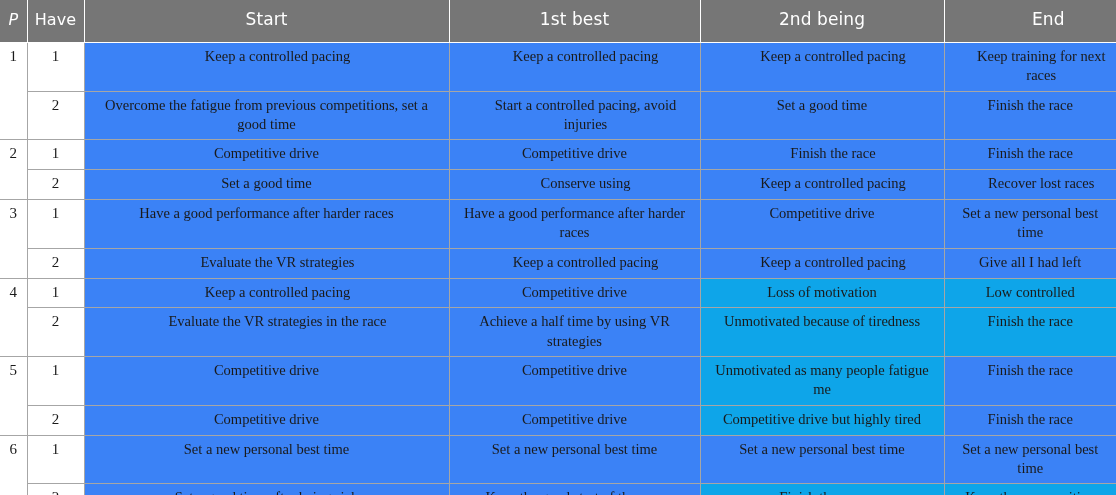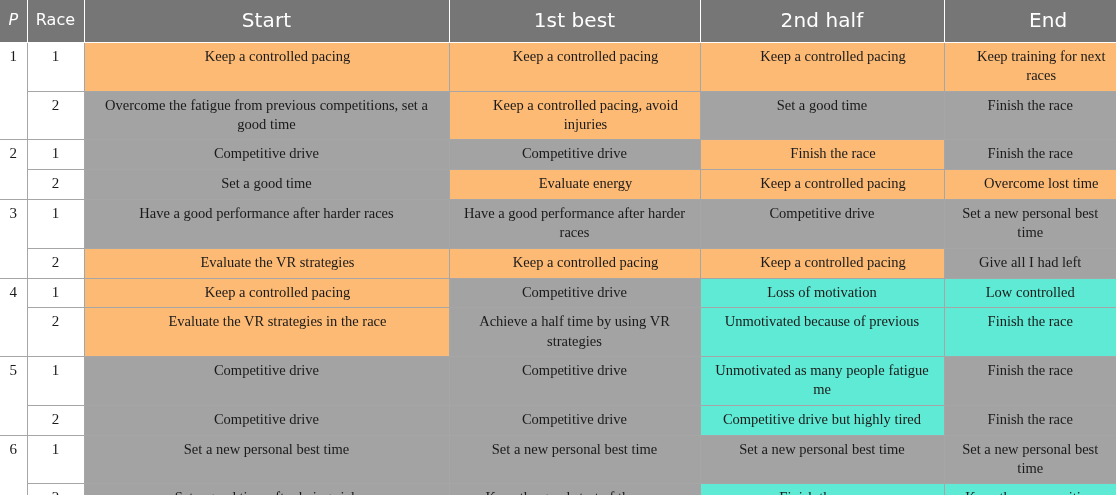--- a/index.html
+++ b/index.html
@@ -28,21 +28,21 @@
   table.motivation-table col.c-start { width: 365px; }
   table.motivation-table col.c-h1    { width: 251px; }
   table.motivation-table col.c-h2    { width: 244px; }
   table.motivation-table col.c-end   { width: 172px; }
 
   thead th {
     background: #767676;
     color: #ffffff;
     font-family: "DejaVu Sans", "Liberation Sans", sans-serif;
     font-weight: 400;
-    font-size: 20px;
+    font-size: 17px;
     line-height: 1.05;
     text-align: center;
     vertical-align: middle;
     height: 34px;
     padding: 3px 4px 5px 4px;
     border: 1px solid #ffffff;
     border-top: none;
     letter-spacing: 0.1px;
   }
   thead th.h-p {
@@ -68,78 +68,78 @@
   }
   tbody td.idx {
     background: #ffffff;
     font-size: 15px;
     padding-top: 4px;
   }
   tbody td:first-child { border-left: none; }
   tbody td:last-child  { border-right: none; }
   tbody tr:last-child td { border-bottom: none; }
 
-  td.green  { background: #a3a3a3; }
-  td.blue   { background: #fdba74; padding-left: 28px; }
-  td.yellow { background: #5eead4; }
+  td.green  { background: #3b82f6; }
+  td.blue   { background: #3b82f6; padding-left: 28px; }
+  td.yellow { background: #0ea5e9; }
 </style>
 </head>
 <body>
 
 <div class="sheet">
 
   <table class="motivation-table">
     <colgroup>
       <col class="c-p">
         <col class="c-race">
         <col class="c-start">
       <col class="c-h1">
         <col class="c-h2">
         <col class="c-end">
     </colgroup>
     <thead>
       <tr>
         <th class="h-p">P</th>
-        <th class="h-race">Race</th>
+        <th class="h-race">Have</th>
         <th>Start</th>
         <th>1st best</th>
-        <th>2nd half</th>
+        <th>2nd being</th>
         <th>End</th>
       </tr>
     </thead>
     <tbody id="table-body">
         <tr>
           <td class="idx" rowspan="2">1</td>
           <td class="idx">1</td>
           <td class="blue">Keep a controlled pacing</td>
           <td class="blue">Keep a controlled pacing</td>
           <td class="blue">Keep a controlled pacing</td>
           <td class="blue">Keep training for next races</td>
         </tr>
         <tr>
           <td class="idx">2</td>
           <td class="green">Overcome the fatigue from previous competitions, set a good time</td>
-          <td class="blue">Keep a controlled pacing, avoid injuries</td>
+          <td class="blue">Start a controlled pacing, avoid injuries</td>
           <td class="green">Set a good time</td>
           <td class="green">Finish the race</td>
         </tr>
         <tr>
           <td class="idx" rowspan="2">2</td>
           <td class="idx">1</td>
           <td class="green">Competitive drive</td>
           <td class="green">Competitive drive</td>
           <td class="blue">Finish the race</td>
           <td class="green">Finish the race</td>
         </tr>
         <tr>
           <td class="idx">2</td>
           <td class="green">Set a good time</td>
-          <td class="blue">Evaluate energy</td>
-          <td class="blue">Keep a controlled pacing</td>
-          <td class="blue">Overcome lost time</td>
+          <td class="blue">Conserve using</td>
+          <td class="blue">Keep a controlled pacing</td>
+          <td class="blue">Recover lost races</td>
         </tr>
         <tr>
           <td class="idx" rowspan="2">3</td>
           <td class="idx">1</td>
           <td class="green">Have a good performance after harder races</td>
           <td class="green">Have a good performance after harder races</td>
           <td class="green">Competitive drive</td>
           <td class="green">Set a new personal best time</td>
         </tr>
         <tr>
@@ -154,21 +154,21 @@
           <td class="idx">1</td>
           <td class="blue">Keep a controlled pacing</td>
           <td class="green">Competitive drive</td>
           <td class="yellow">Loss of motivation</td>
           <td class="yellow">Low controlled</td>
         </tr>
         <tr>
           <td class="idx">2</td>
           <td class="blue">Evaluate the VR strategies in the race</td>
           <td class="green">Achieve a half time by using VR strategies</td>
-          <td class="yellow">Unmotivated because of previous</td>
+          <td class="yellow">Unmotivated because of tiredness</td>
           <td class="yellow">Finish the race</td>
         </tr>
         <tr>
           <td class="idx" rowspan="2">5</td>
           <td class="idx">1</td>
           <td class="green">Competitive drive</td>
           <td class="green">Competitive drive</td>
           <td class="yellow">Unmotivated as many people fatigue me</td>
           <td class="green">Finish the race</td>
         </tr>

